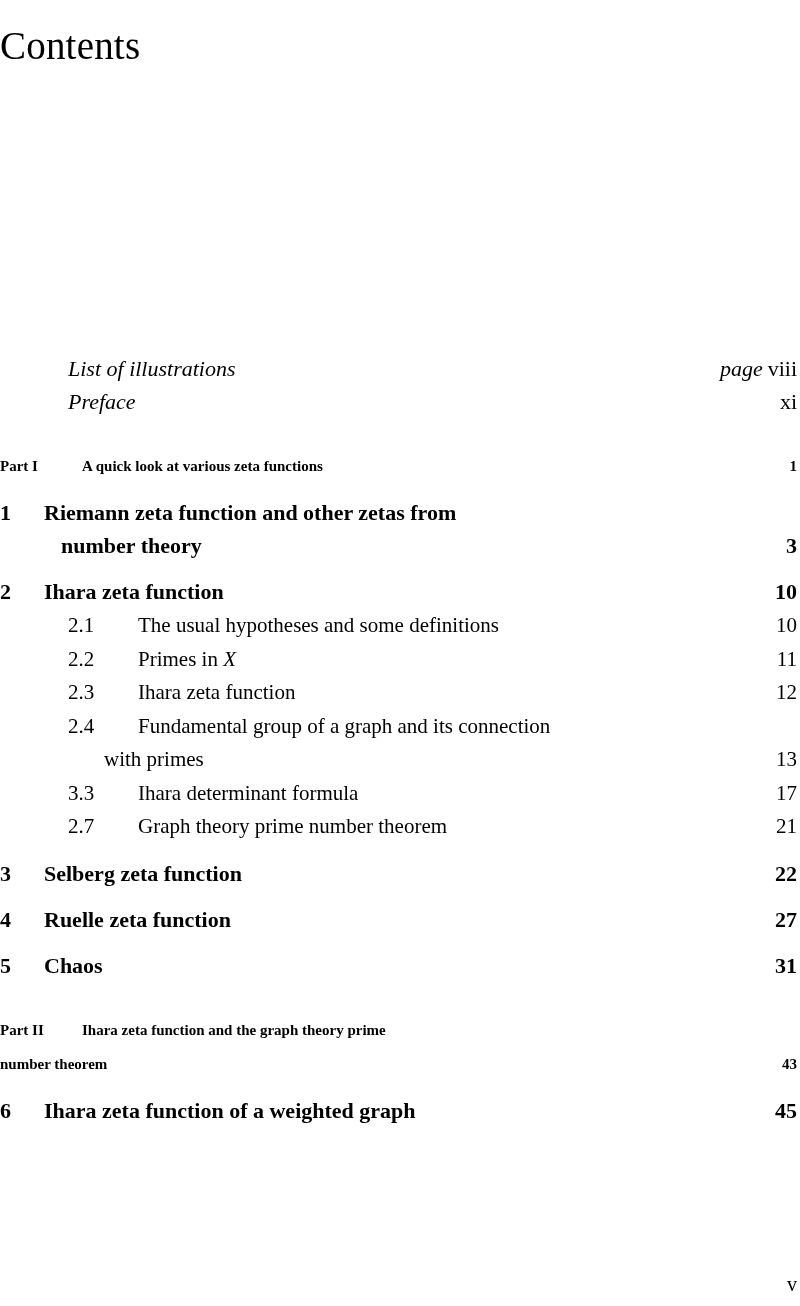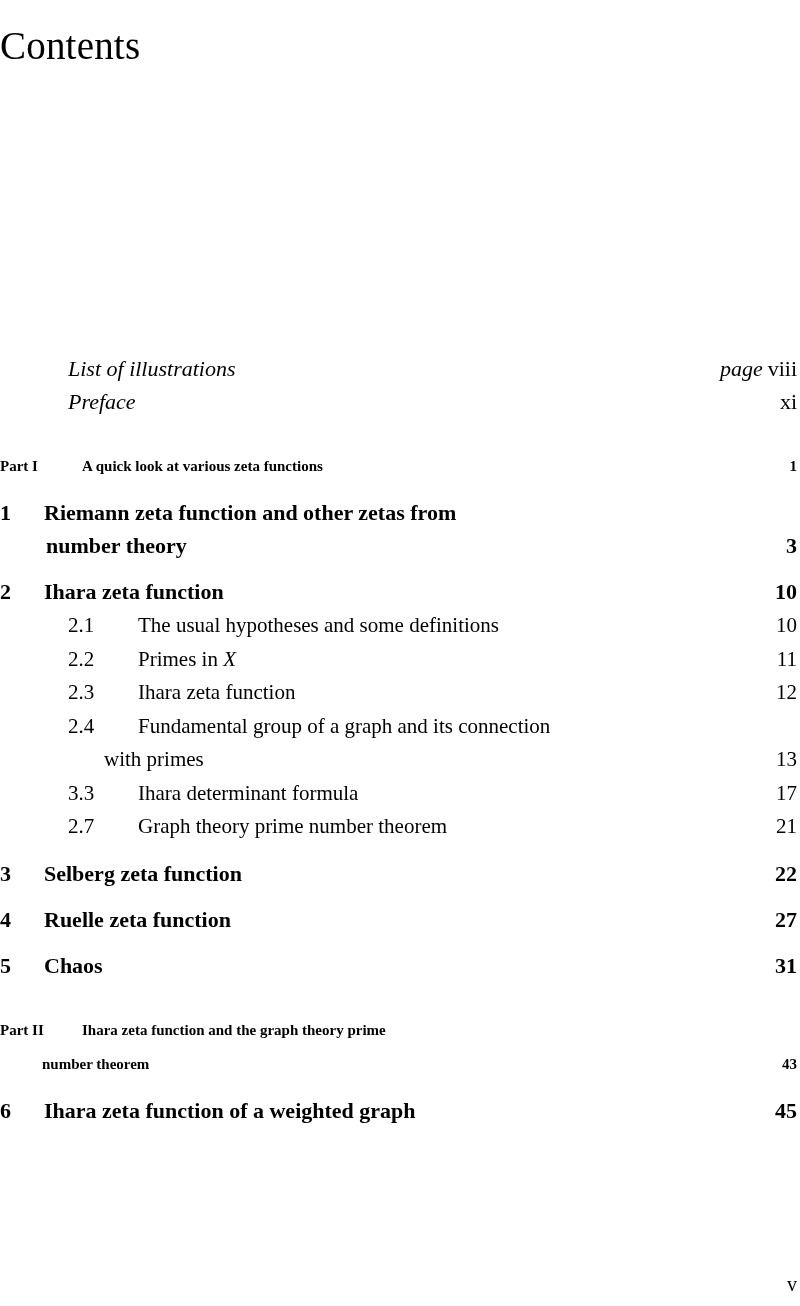--- a/index.html
+++ b/index.html
@@ -95,32 +95,32 @@
     line-height: 34px;
     font-weight: bold;
     margin-top: 31px;
   }
   .part .partnum {
     position: absolute;
     left: 0;
     top: 0;
   }
   .part .txt { padding-left: 82px; }
-  .part .txt.cont { padding-left: 0; margin-left: 42px; }
+  .part .txt.cont { padding-left: 0; }
 
   
   .chapter {
     font-size: 22px;
     line-height: 33px;
     font-weight: bold;
     margin-top: 13px;
   }
   .chapter .num { left: 0; }
   .chapter .txt { padding-left: 44px; }
-  .chapter .txt.cont { padding-left: 46px; }
+  .chapter .txt.cont { padding-left: 61px; }
 
   
   .section {
     font-size: 21px;
     line-height: 33.5px;
     font-weight: normal;
     margin-top: 0;
   }
   .section .num { left: 68px; }
   .section .txt { padding-left: 138px; }

